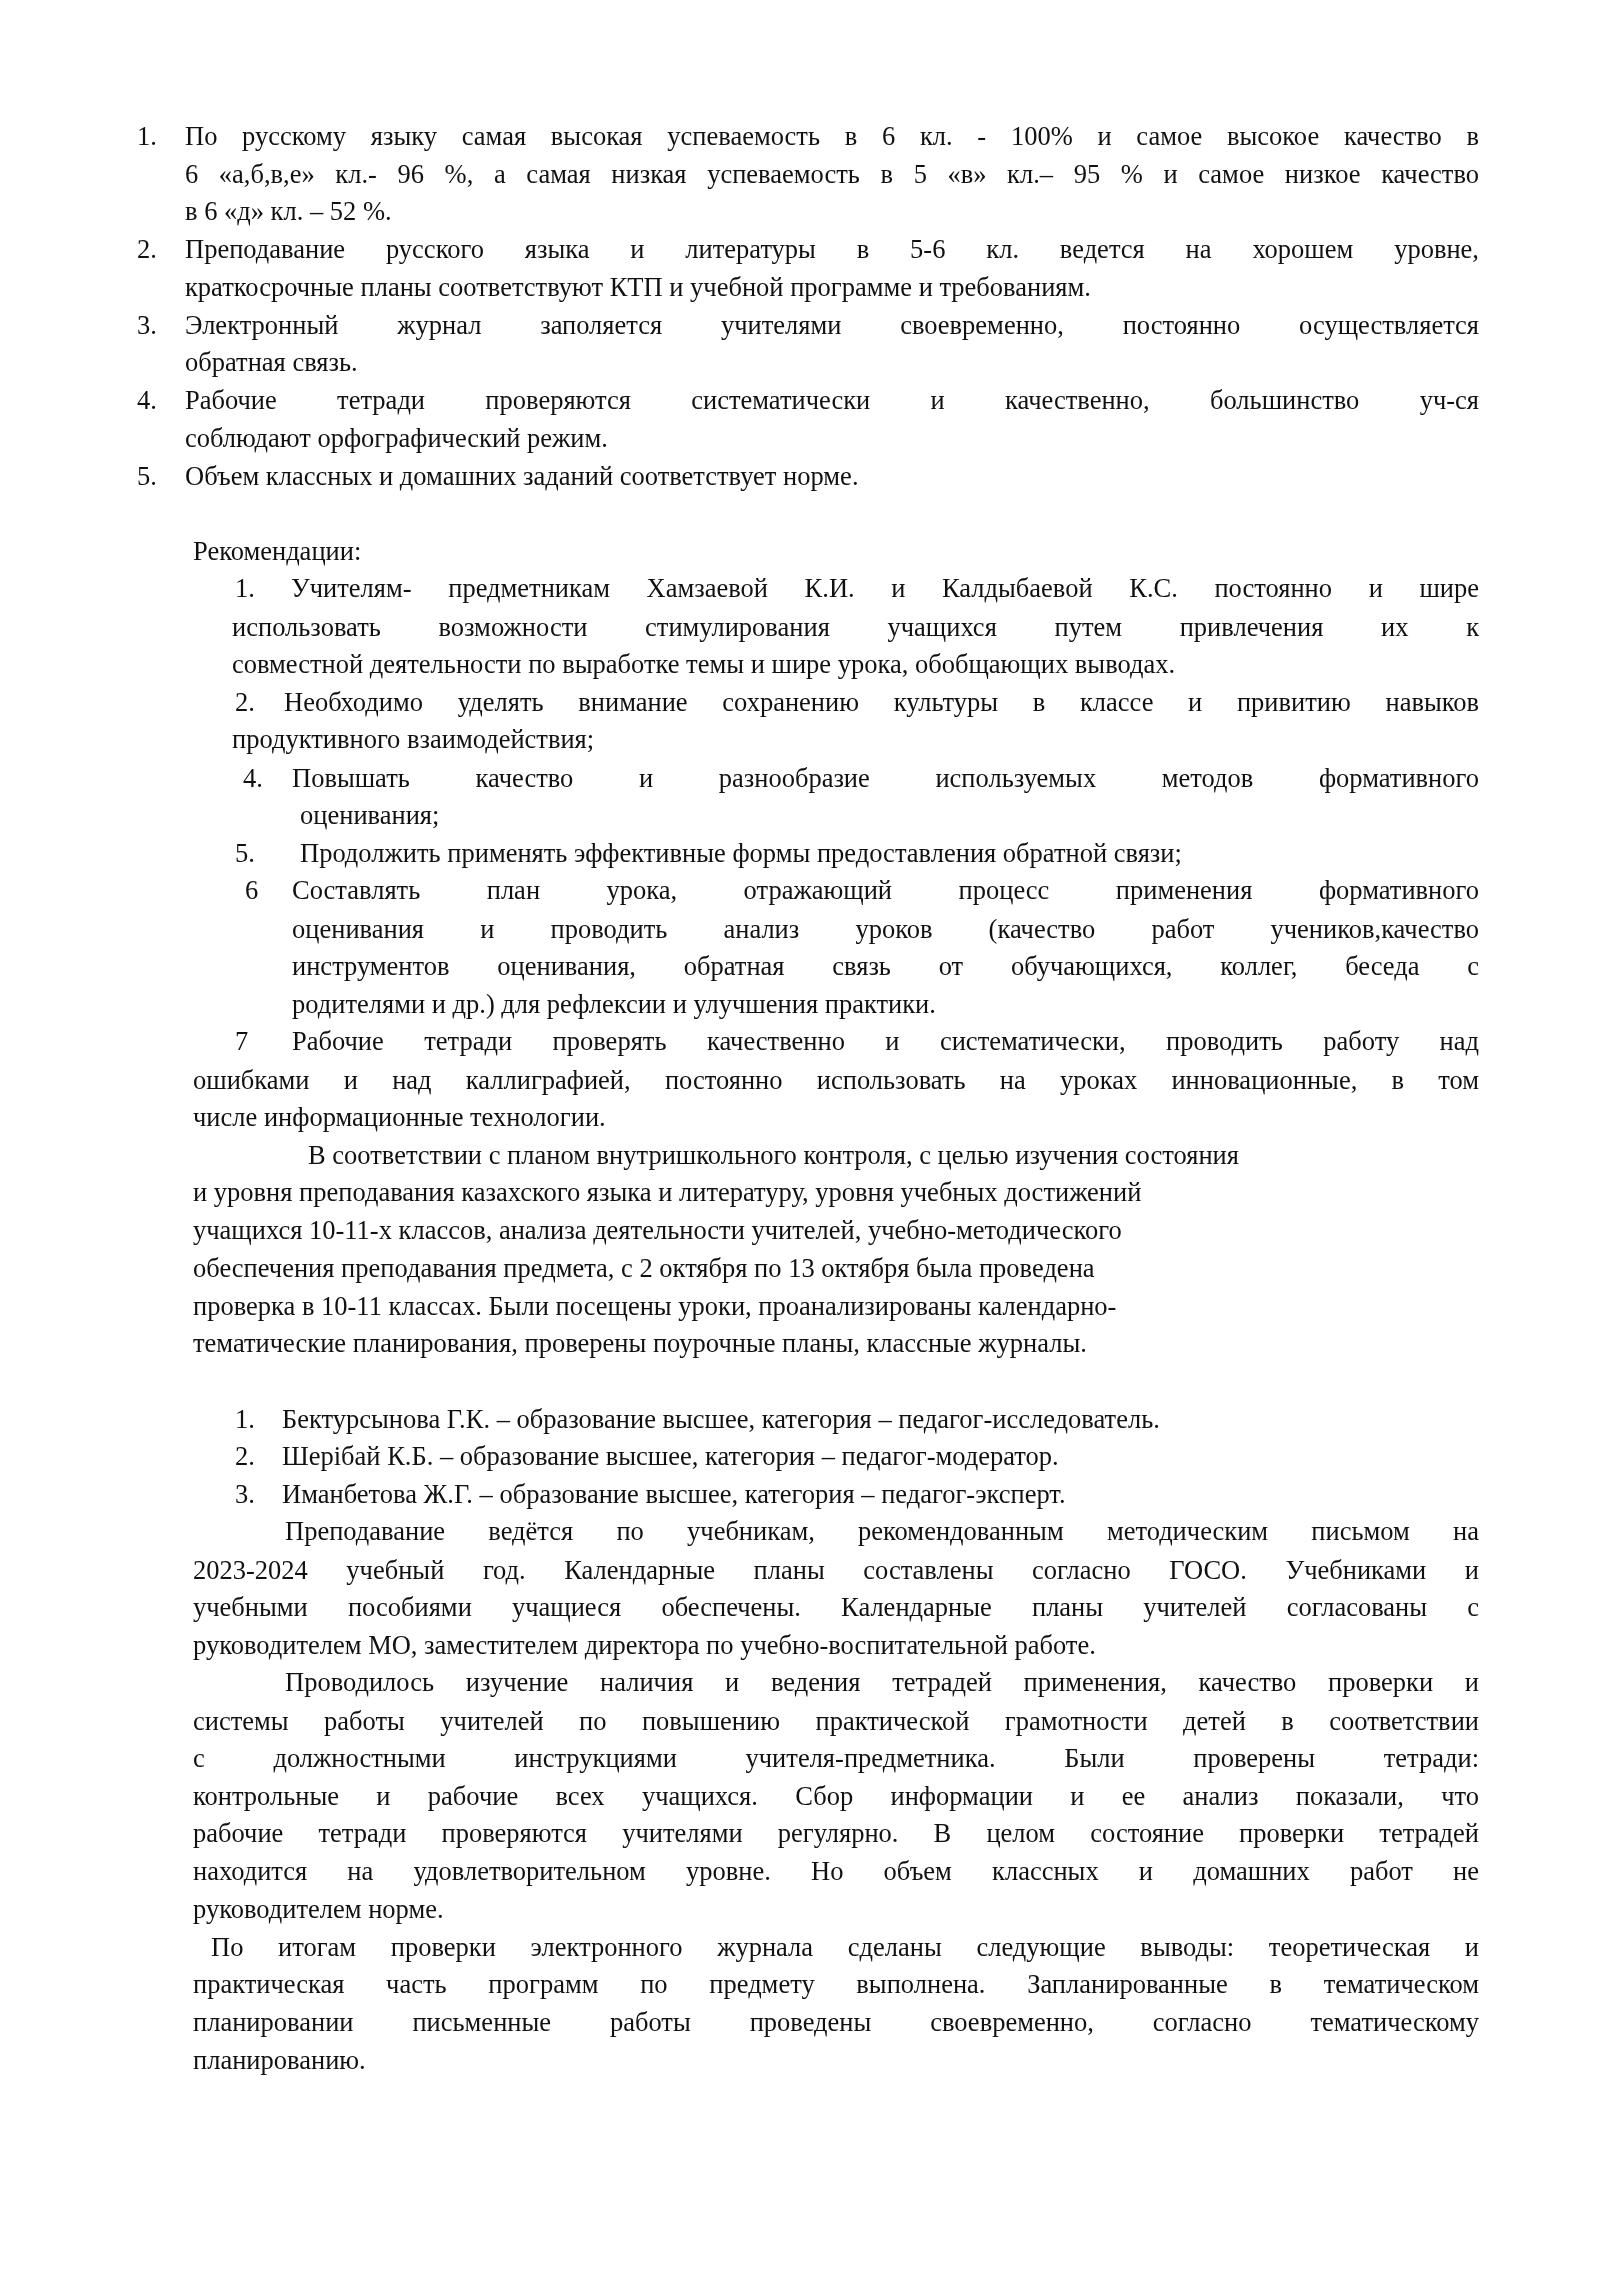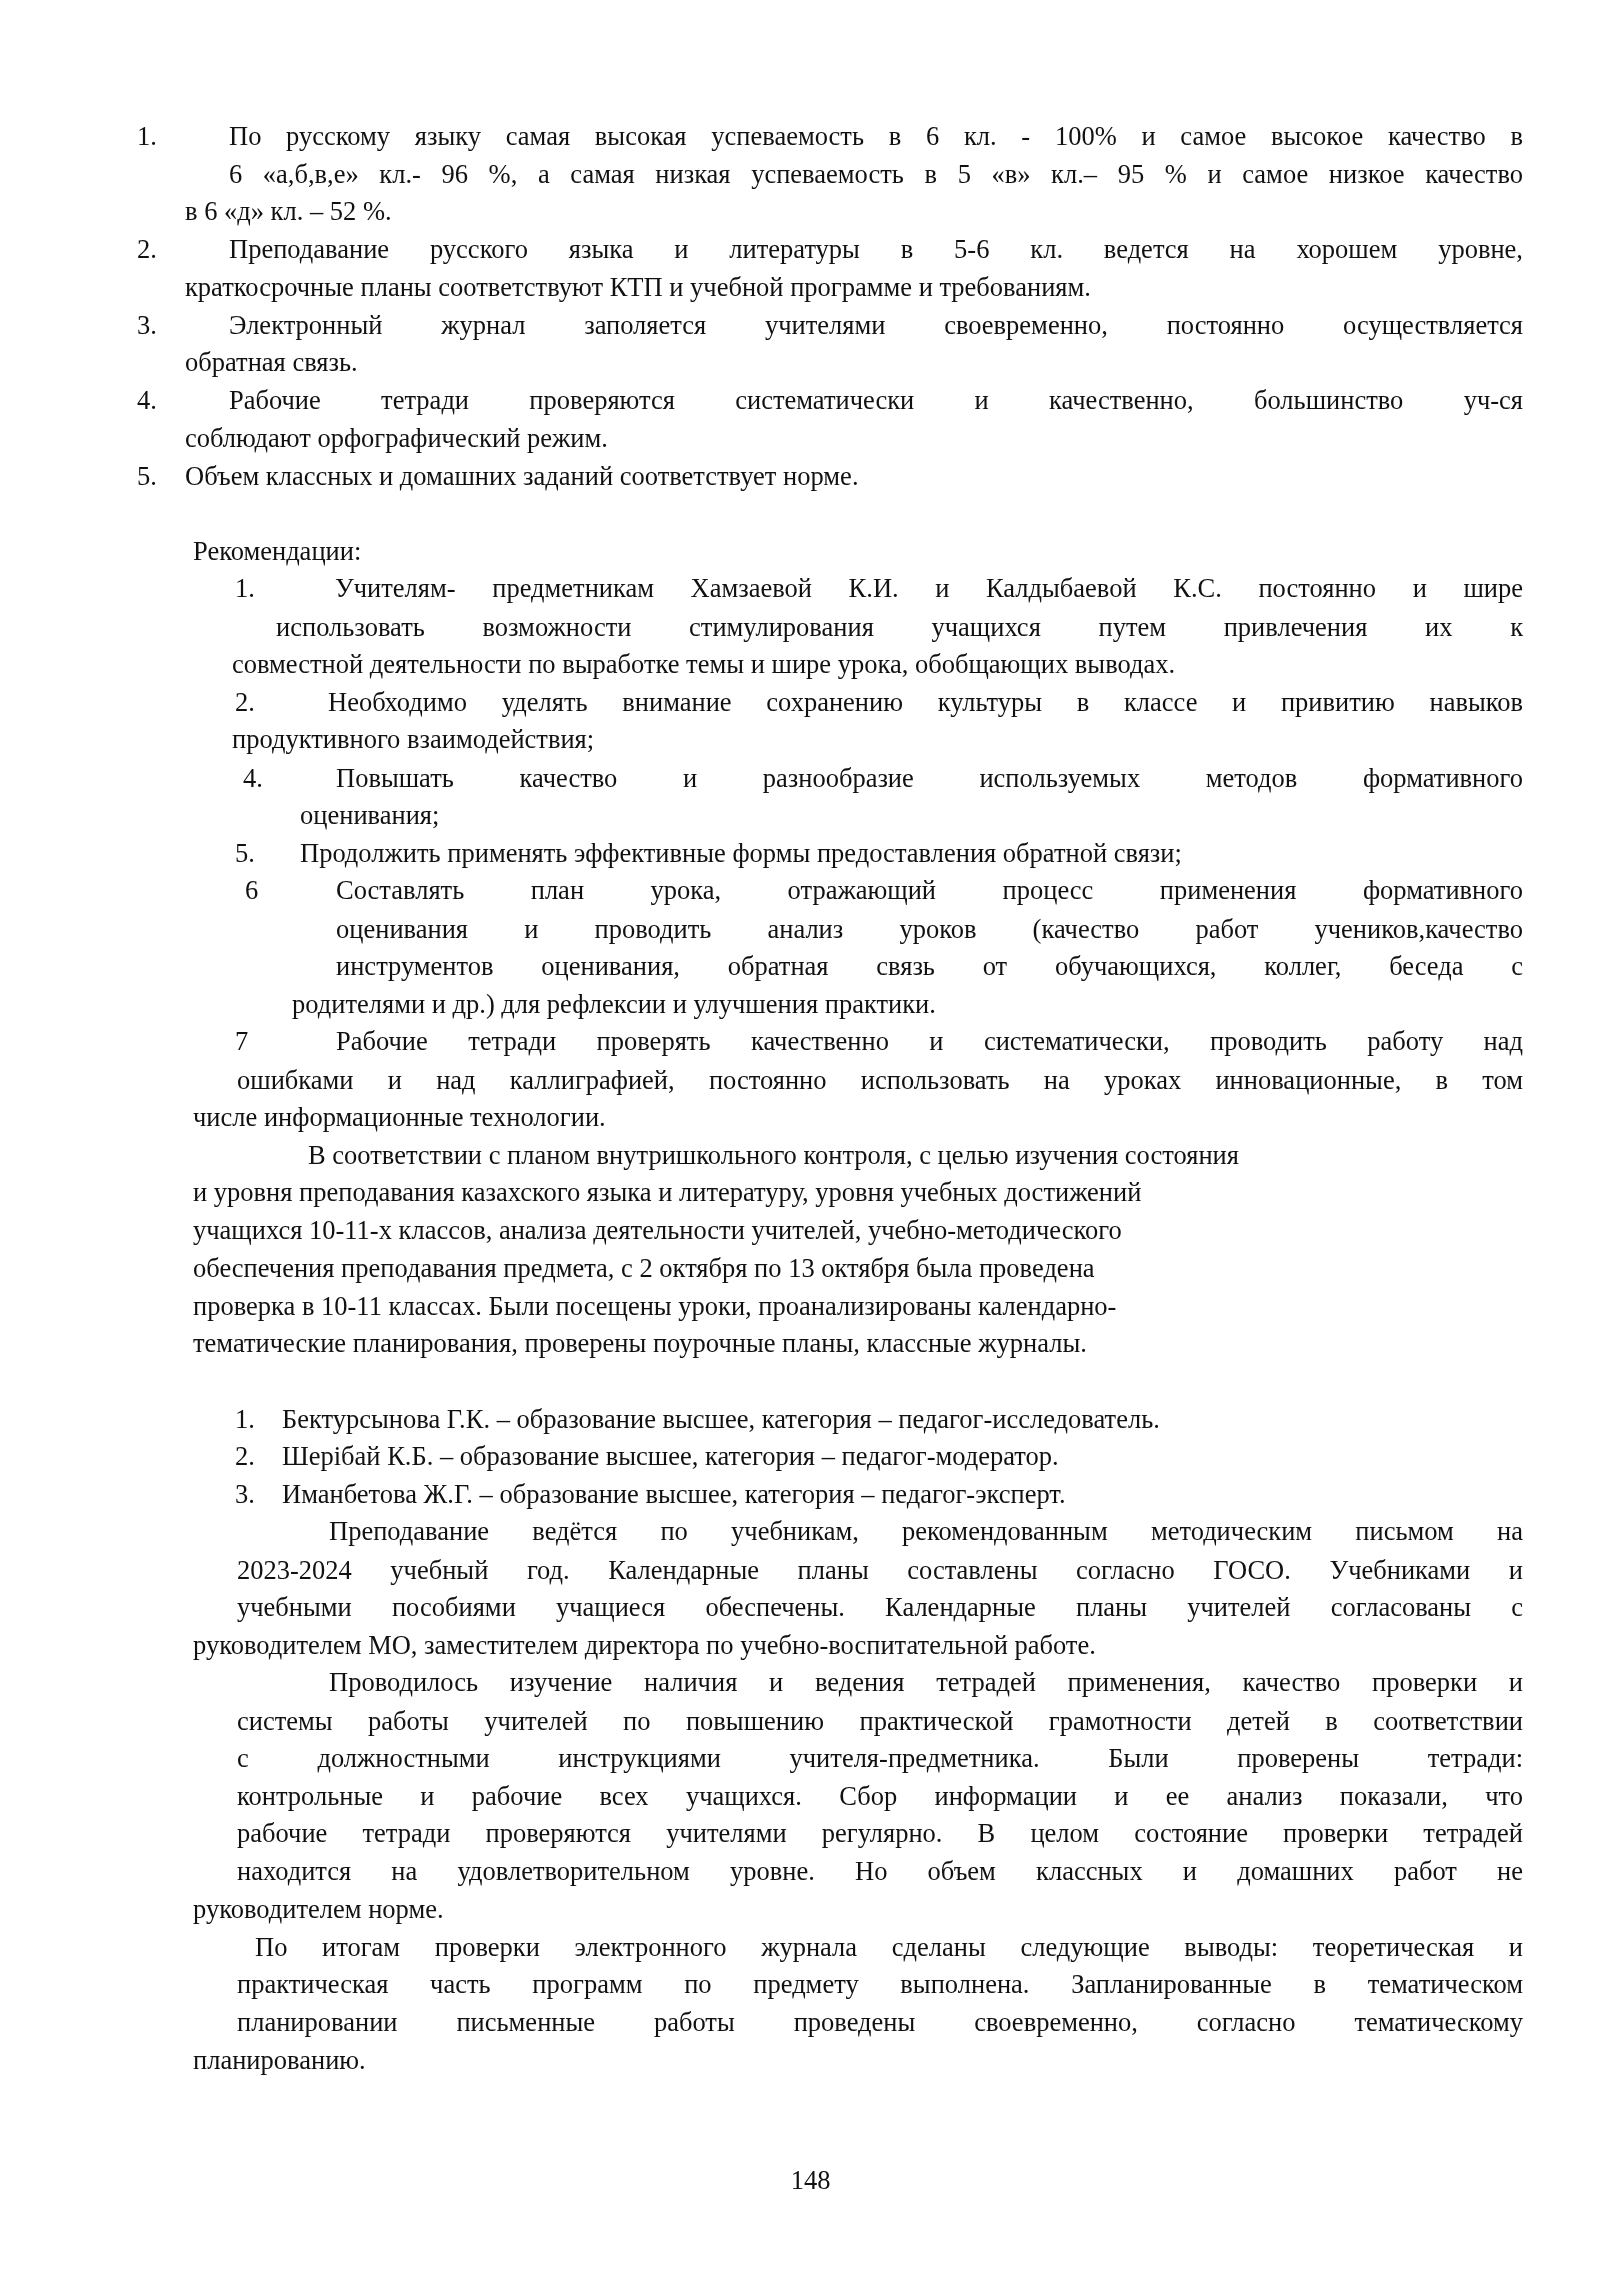--- a/index.html
+++ b/index.html
@@ -1,20 +1,20 @@
 <!DOCTYPE html>
 <html><head>
 <meta charset="utf-8">
 <style>
   html, body { margin:0; padding:0; background:#ffffff; }
   body { width:1621px; height:2293px; position:relative; overflow:hidden;
          font-family:"Liberation Serif", "DejaVu Serif", serif; color:#111; }
   .page { position:absolute; left:0; top:0; width:1621px; height:2293px; background:#fff; }
   .ln { position:absolute; font-size:26.5px; line-height:37px; white-space:nowrap; }
-  .just { text-align:justify; text-align-last:justify; white-space:normal;margin-left:44px; }
+  .just { text-align:justify; text-align-last:justify; white-space:normal; }
   .num { position:absolute; font-size:26.5px; line-height:37px; }
   .bold { font-weight:normal; }
   .pagenum { position:absolute; left:0; width:1621px; top:2162px; text-align:center; font-size:26.5px; line-height:37px; }
 </style>
 </head>
 <body>
 
 <div class="page">
 
   <div>
@@ -106,15 +106,14 @@
     <div class="ln" style="left:193px;top:1891px">руководителем норме.</div>
   </div>
 
   <div>
     <div class="ln just" style="left:211px;top:1929px;width:1268px">По итогам проверки электронного журнала сделаны следующие выводы: теоретическая и</div>
     <div class="ln just" style="left:193px;top:1966px;width:1286px">практическая часть программ по предмету выполнена. Запланированные в тематическом</div>
     <div class="ln just" style="left:193px;top:2004px;width:1286px">планировании письменные работы проведены своевременно, согласно тематическому</div>
     <div class="ln" style="left:193px;top:2042px">планированию.</div>
   </div>
 
-  <div class="pagenum">148</div>
 </div>
 
 
 </body></html>

